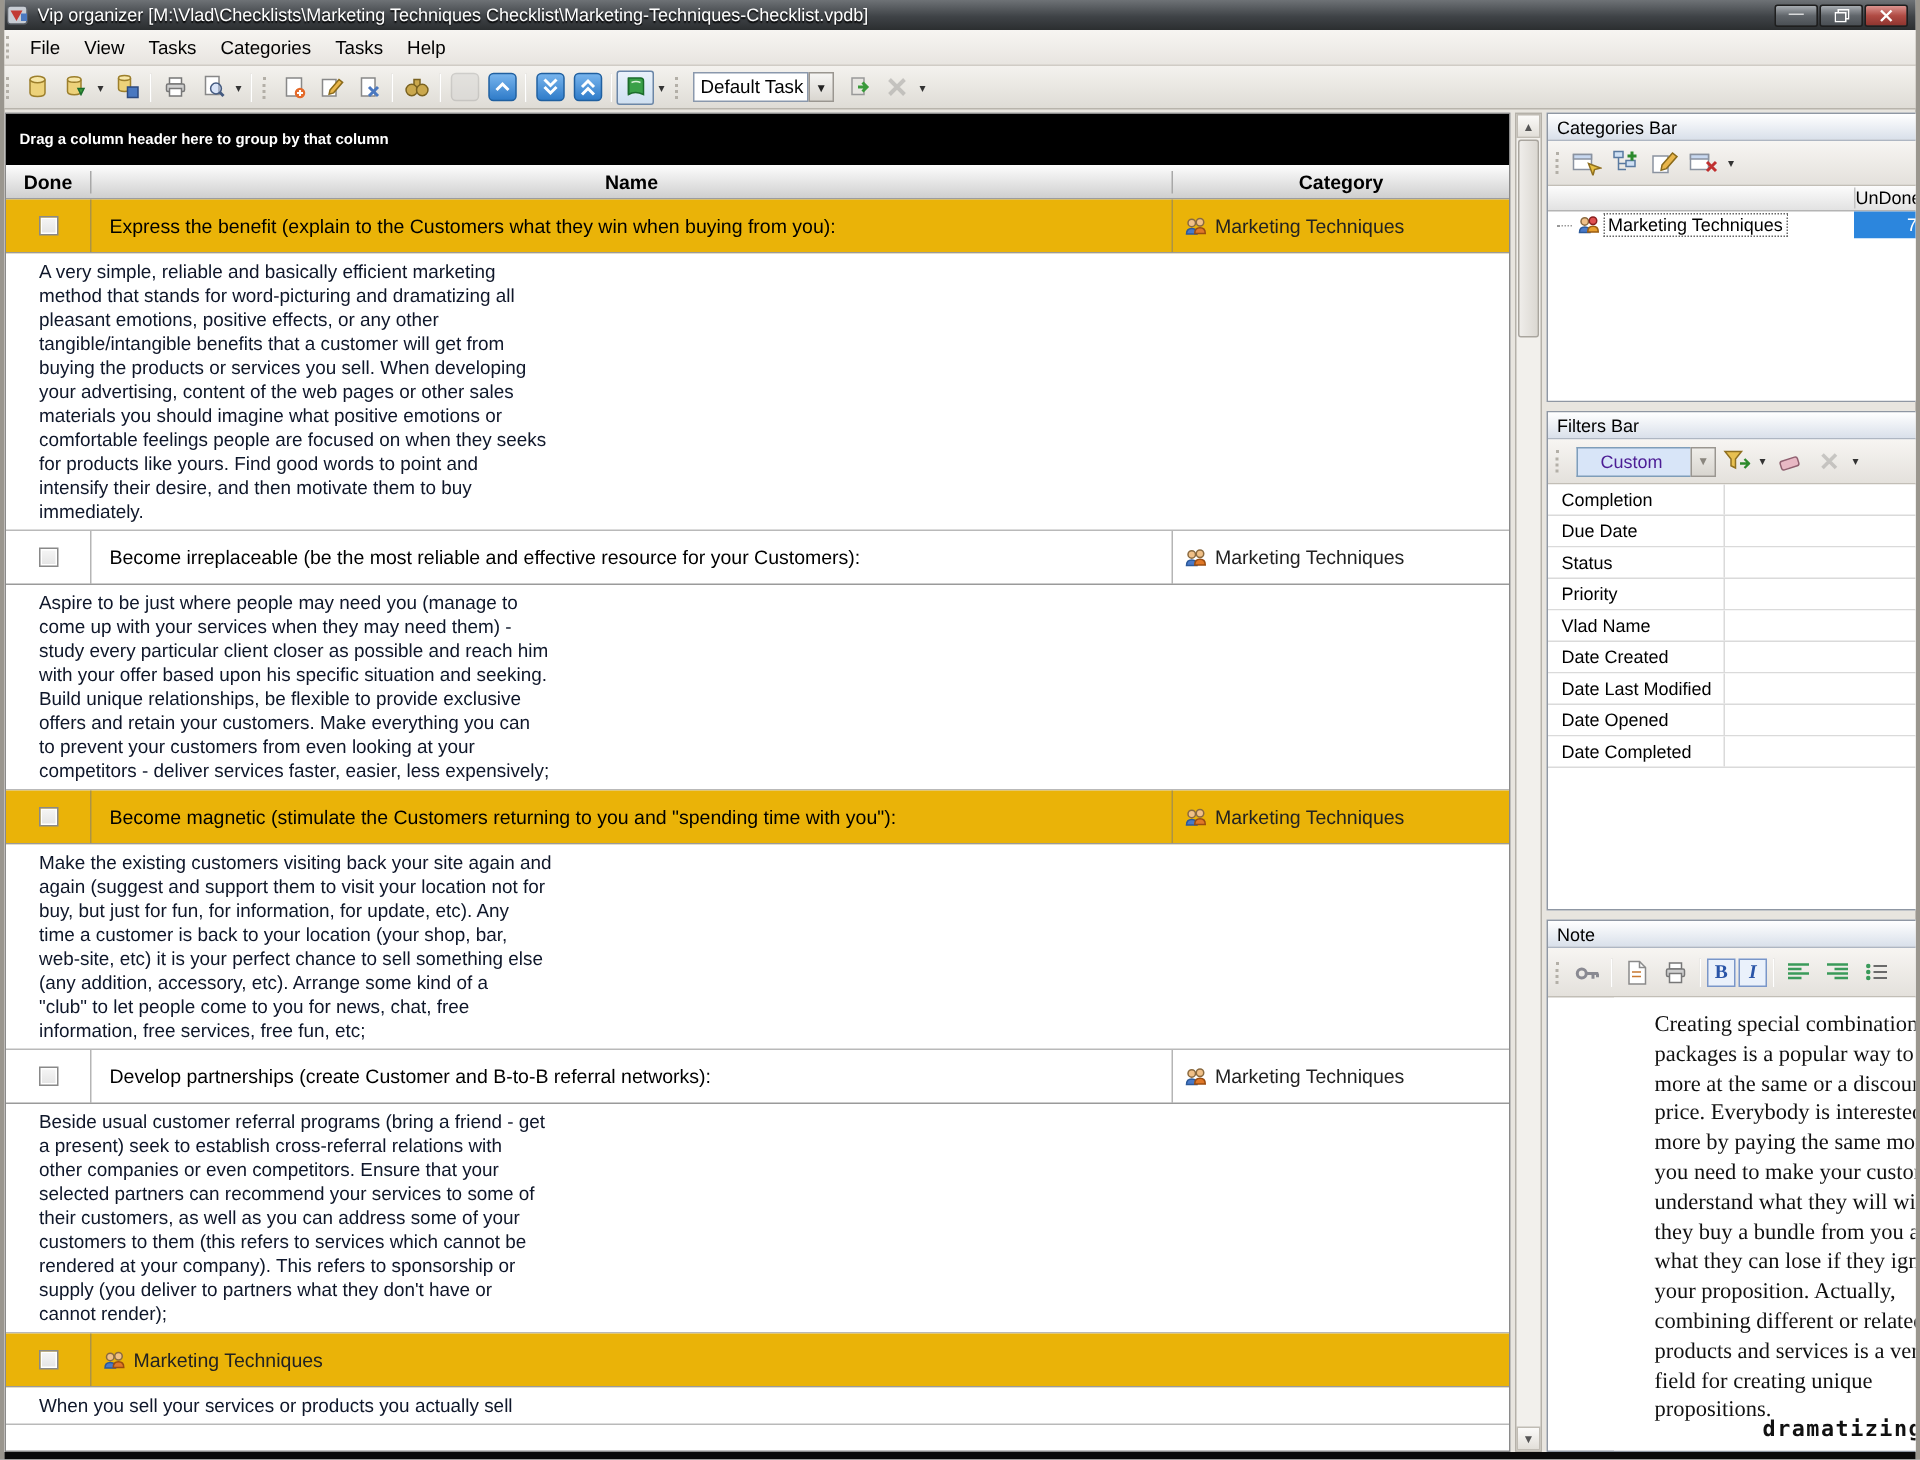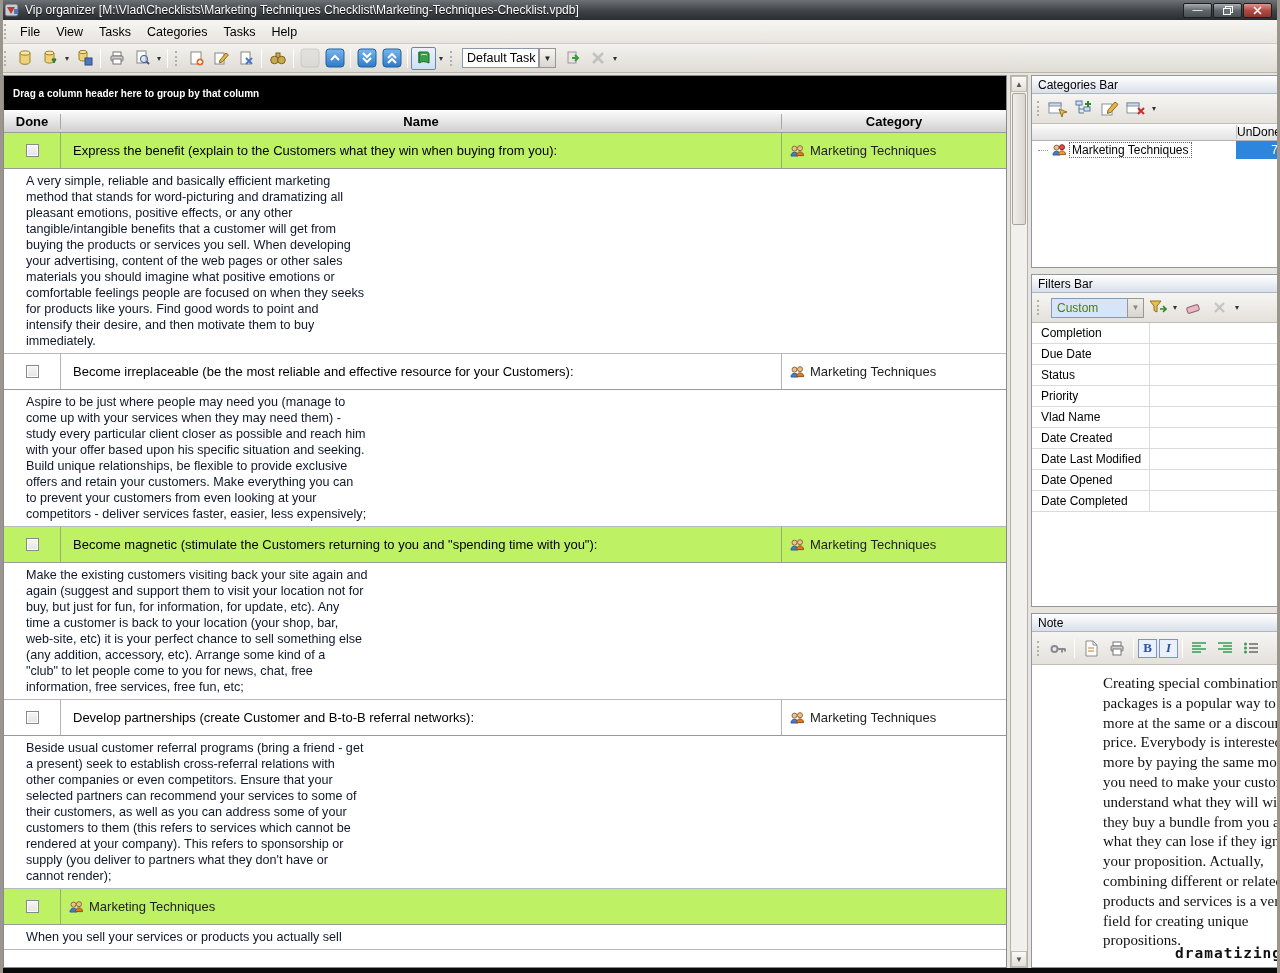--- a/index.html
+++ b/index.html
@@ -44,21 +44,21 @@
     background:#fff; border:1px solid #8a8a8a; overflow:hidden; }
   .groupband { height:34px; background:#000; color:#fff; font-weight:bold; font-size:10px;
     display:flex; align-items:center; padding-left:9px; }
   .thead { height:23px; display:flex; background:linear-gradient(#fdfdfd,#cfcfcf);
     border-bottom:1px solid #9c9c9c; font-weight:bold; font-size:13px; align-items:center; }
   .th { text-align:center; }
   .th-done { width:57px; border-right:1px solid #a8a8a8; }
   .th-name { flex:1; border-right:1px solid #a8a8a8; }
   .th-cat  { width:224px; }
   .trow { height:36px; display:flex; align-items:stretch; border-bottom:1px solid #9a9a9a; font-size:13px; }
-  .trow.gray { background:#bef264; }
+  .trow.gray { background:#eab308; }
   .trow.white{ background:#fff; }
   .trow + .descrow { border-top:none; }
   .cell-done { width:57px; display:flex; align-items:center; justify-content:center;
      border-right:1px solid rgba(120,120,120,.55); }
   .cell-name { flex:1; display:flex; align-items:center; padding-left:12px;
      border-right:1px solid rgba(120,120,120,.55); }
   .cell-cat { width:224px; display:flex; align-items:center; gap:5px; padding-left:7px; color:#222; }
   .cb { width:13px; height:13px; background:linear-gradient(#f6f6f6,#e4e4e4);
      border:1px solid #898989; box-shadow:inset 0 0 0 1px #fff; }
   .descrow { background:#fff; color:#0f172a; font-size:12.6px; line-height:16px;
@@ -104,22 +104,22 @@
   .treestub { width:10px; border-top:1px dotted #999; margin-left:2px; }
 
   
   .frow { height:21px; display:flex; align-items:stretch; border-bottom:1px solid #dadada;
     font-size:12px; background:#fff; }
   .flabel { width:118px; display:flex; align-items:center; padding-left:9px; border-right:1px solid #dadada; }
   .fvalue { flex:1; }
   .fbtn { width:17px; margin:1px; border:1px solid #989490; background:linear-gradient(#f6f5f3,#dcd9d4);
     display:flex; align-items:center; justify-content:center; font-size:8px; color:#111; }
   .fcombo { display:flex; height:20px; margin-left:6px; }
-  .fcombo-text { width:76px; background:#d8e5f8; color:#4d7c0f; border:1px solid #7f9db9;
-    border-right:none; font-size:12px; padding:2px 0 0 5px; }
+  .fcombo-text { width:76px; background:#d8e5f8; color:#4c1d95; border:1px solid #7f9db9;
+    border-right:none; font-size:12px; padding:2px 0 0 15px; }
   .fcombo-btn { width:17px; border:1px solid #9a9690; background:linear-gradient(#efede9,#d8d5cf);
     display:flex; align-items:center; justify-content:center; font-size:8px; color:#8a867e; }
 
   
   .fmtbtn { width:19px; height:19px; border:1px solid #7a96c8; background:#eaf1fb; color:#2a55a8;
     font-family:"Liberation Serif",serif; font-weight:bold; font-size:13px;
     display:flex; align-items:center; justify-content:center; margin:0 1px; }
   .fmtbtn.it { font-style:italic; }
   .ntext { flex:1; background:#fff; padding:9px 8px 4px 27px; font-family:"Liberation Serif",serif;
     font-size:15px; line-height:1.32; color:#111; position:relative;margin-left:44px; }

